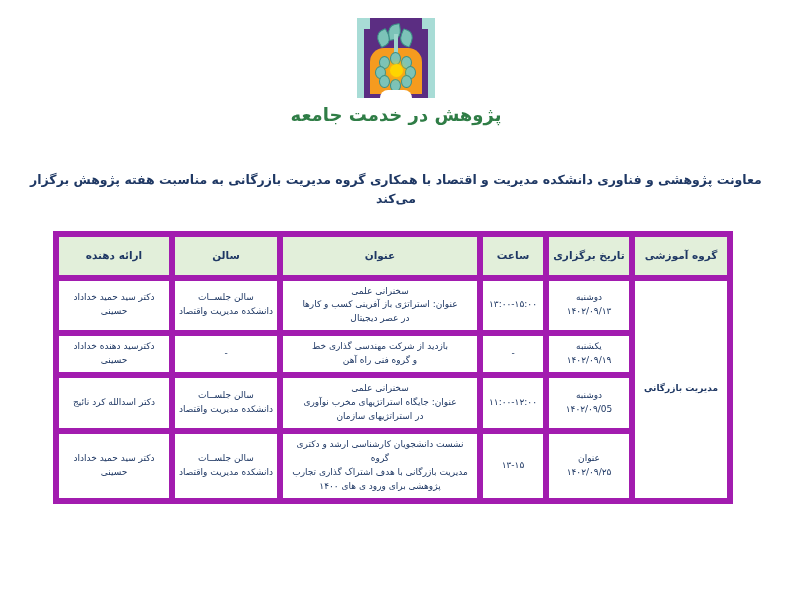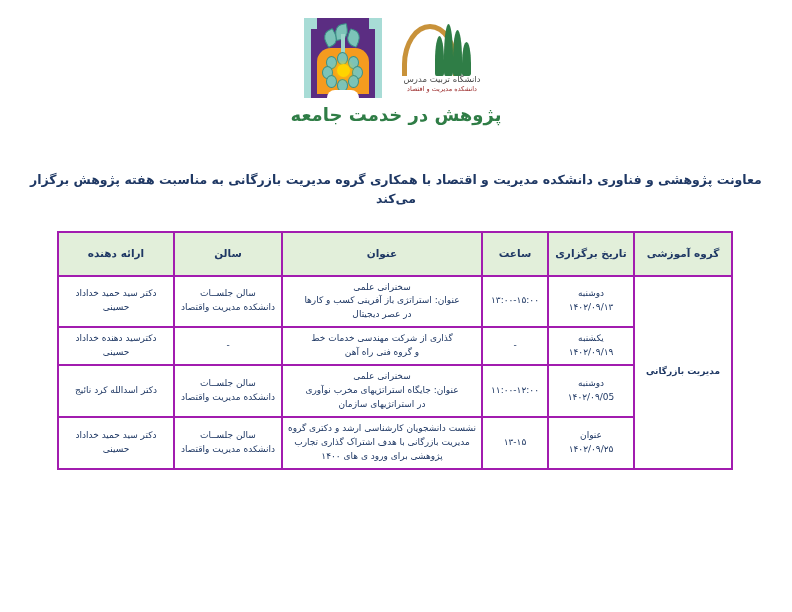--- a/index.html
+++ b/index.html
@@ -180,21 +180,21 @@
 
   table.schedule {
     width: 100%;
     border-collapse: collapse;
     table-layout: fixed;
     direction: rtl;
   }
 
   table.schedule th,
   table.schedule td {
-    border: 2px solid #a21caf;
+    border: 6px solid #a21caf;
     text-align: center;
     vertical-align: middle;
     color: #1f3864;
     padding: 4px 3px;
     line-height: 1.55;
   }
 
   table.schedule thead th {
     background: #e2efda;
     font-size: 10.5px;
@@ -225,31 +225,20 @@
   .col-hall   { width: 108px; }
   .col-pres   { width: 116px; }
 
   .cell-lines span { display: block; }
 </style>
 </head>
 <body>
 
 <div class="header-logos">
 
-  <div class="logo-tmu">
-    <div class="arch"></div>
-    <div class="cypress-group">
-      <div class="cyp c1"></div>
-      <div class="cyp c2"></div>
-      <div class="cyp c3"></div>
-      <div class="cyp c4"></div>
-    </div>
-    <div class="uni-name">دانشگاه تربیت مدرس</div>
-    <div class="fac-name">دانشکده مدیریت و اقتصاد</div>
-  </div>
 
   <div class="logo-emblem">
     <div class="step-tl"></div>
       <div class="step-tr"></div>
     <div class="step-tl2"></div>
       <div class="step-tr2"></div>
     <div class="side-l"></div>
       <div class="side-r"></div>
     <div class="arch-orange"></div>
     <div class="leaf" style="left:20px; top:12px; transform:rotate(-28deg);"></div>
@@ -324,21 +313,21 @@
       <tr>
         <td class="tinted date-cell">
           <div class="cell-lines">
             <span>یکشنبه</span>
             <span>۱۴۰۲/۰۹/۱۹</span>
           </div>
         </td>
         <td class="tinted time-cell">-</td>
         <td>
           <div class="cell-lines">
-            <span>گذاری از شرکت مهندسی خدمات خط</span>
+            <span>بازدید از شرکت مهندسی گذاری خط</span>
             <span>و گروه فنی راه آهن</span>
           </div>
         </td>
         <td>-</td>
         <td>دکترسید دهنده خداداد حسینی</td>
       </tr>
 
       <tr>
         <td class="tinted date-cell">
           <div class="cell-lines">

